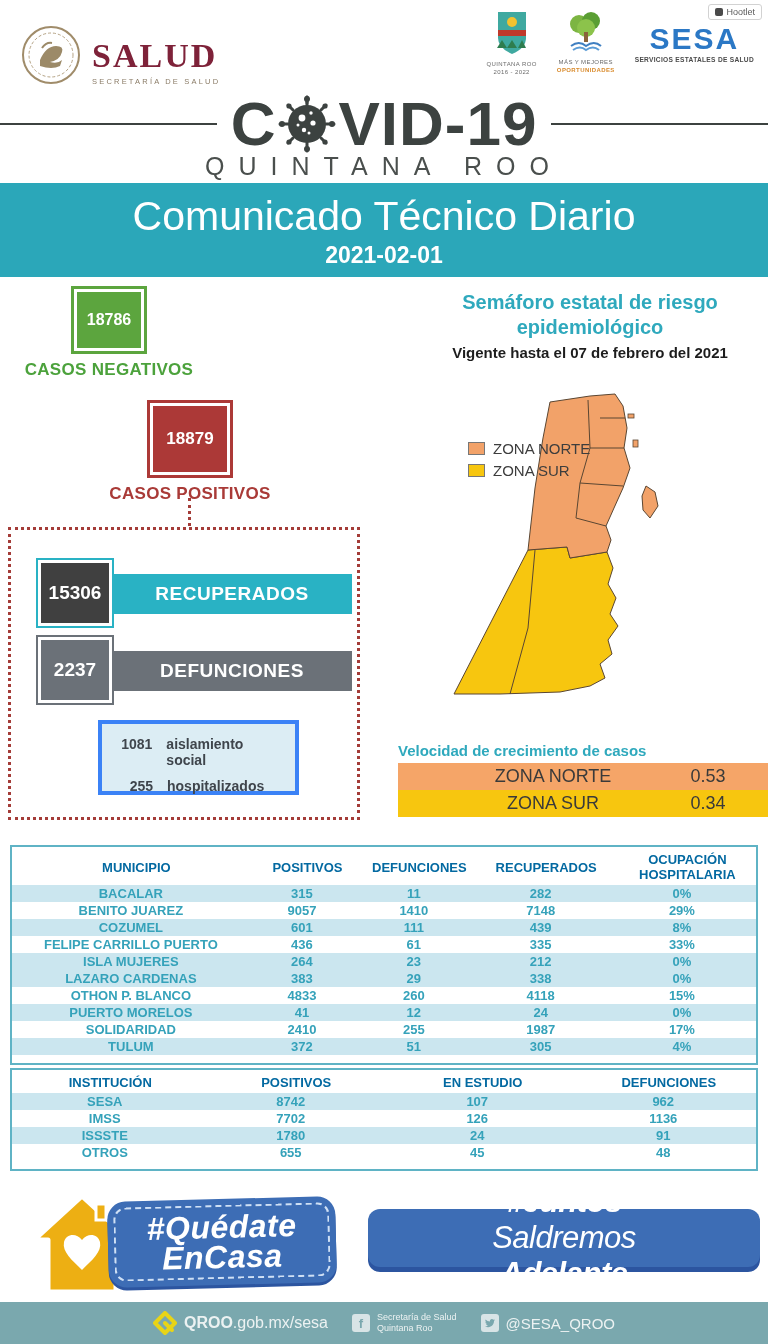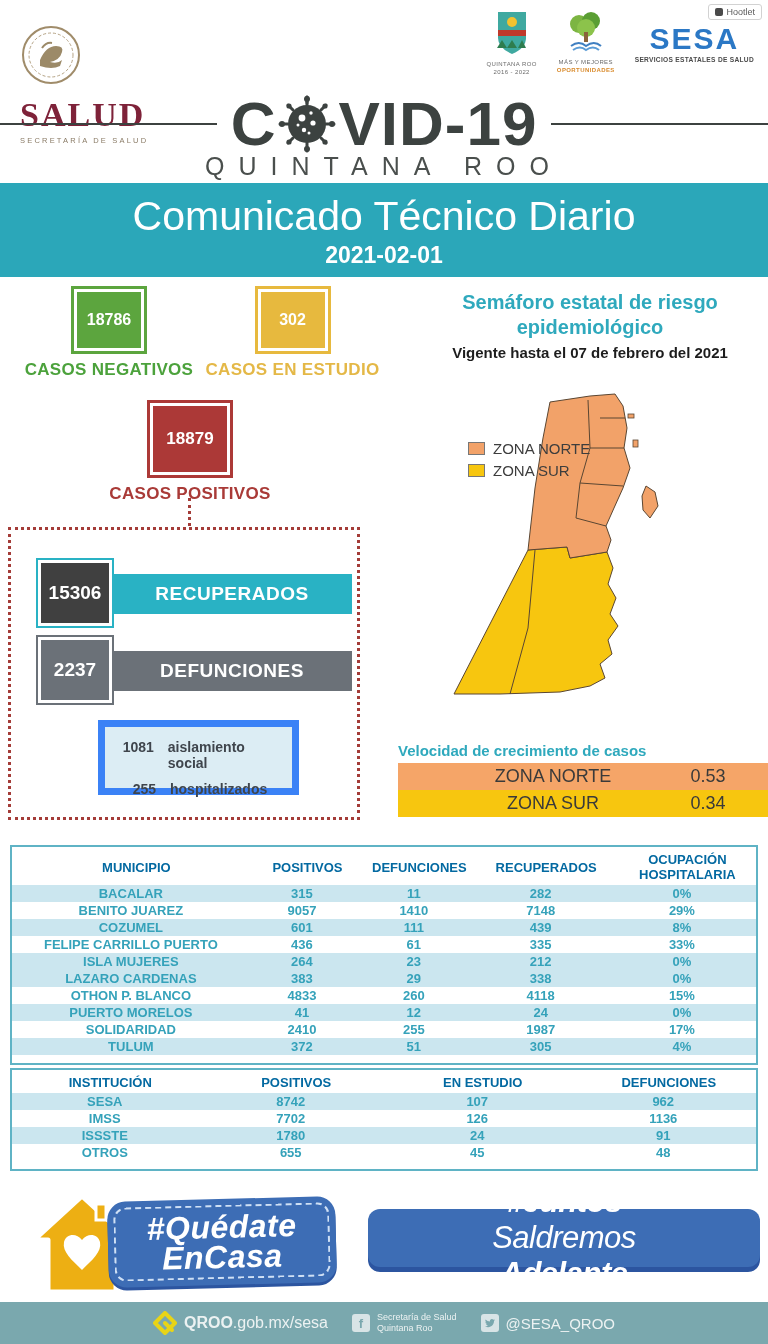--- a/index.html
+++ b/index.html
@@ -1,20 +1,20 @@
 <!DOCTYPE html>
 <html><head>
 <meta charset="utf-8">
 <style>
   * { margin:0; padding:0; box-sizing:border-box; }
   body { font-family:"Liberation Sans", sans-serif; background:#fff; }
   #canvas { position:relative; width:768px; height:1344px; background:#fff; overflow:hidden; margin:0 auto; }
 
   
-  .salud-logo { position:absolute; left:20px; top:24px; display:flex; align-items:flex-start; gap:10px;flex-direction:column; }
+  .salud-logo { position:absolute; left:20px; top:24px; display:flex; align-items:flex-end; gap:10px; }
   .salud-text .t { font-family:"Liberation Serif", serif; font-weight:bold; font-size:34px; color:#7E2239; letter-spacing:2px; }
   .salud-text .s { font-size:7.5px; color:#8a7b66; letter-spacing:2.2px; margin-top:2px; }
   .right-logos { position:absolute; right:14px; top:10px; display:flex; align-items:flex-start; gap:20px; }
   .logo-col { display:flex; flex-direction:column; align-items:center; }
   .logo-cap { font-size:6px; color:#6b6b6b; text-align:center; line-height:1.4; letter-spacing:.4px; margin-top:2px; }
   .logo-cap .orange { color:#d98a2b; font-weight:bold; }
   .sesa-col { margin-top:14px; }
   .sesa-title { font-size:30px; font-weight:bold; color:#2B78C5; letter-spacing:2px; line-height:1; }
   .sesa-sub { font-size:6.6px; color:#4a4a4a; font-weight:bold; letter-spacing:.3px; margin-top:2px; }
   .hootlet { position:absolute; top:4px; right:6px; background:#fff; border:1px solid #d2d2d2; border-radius:3px; padding:2px 6px; font-size:9px; color:#5b5b5b; display:flex; align-items:center; gap:3px; }
@@ -45,21 +45,21 @@
 
   
   .dotted-box { position:absolute; left:8px; top:527px; width:352px; height:293px; border:3px dotted #A43C38; }
   .bar-row { position:absolute; left:0; width:352px; }
   .num-box { position:absolute; display:flex; align-items:center; justify-content:center; color:#fff; font-weight:bold; font-size:19px; border:3px solid #fff; z-index:2; }
   .label-bar { position:absolute; display:flex; align-items:center; justify-content:center; color:#fff; font-weight:bold; font-size:19px; letter-spacing:.5px; z-index:1; }
   .rec .num-box { left:27px; top:30px; width:74px; height:66px; background:#404040; box-shadow:0 0 0 2px #29B2C4; }
   .rec .label-bar { left:101px; top:44px; width:240px; height:40px; background:#29B2C4; }
   .def .num-box { left:27px; top:107px; width:74px; height:66px; background:#6B7178; box-shadow:0 0 0 2px #6B7178; }
   .def .label-bar { left:101px; top:121px; width:240px; height:40px; background:#6B7178; }
-  .iso-box { position:absolute; left:87px; top:190px; width:201px; height:75px; background:#DCEDF4; border:7px solid #3b82f6; padding:12px 10px 0 10px; }
+  .iso-box { position:absolute; left:87px; top:190px; width:201px; height:75px; background:#DCEDF4; border:4px solid #3b82f6; padding:12px 10px 0 10px; }
   .iso-row { display:flex; margin-bottom:10px; font-weight:bold; font-size:14px; color:#3F454C; }
   .iso-row .v { width:55px; text-align:right; padding-right:14px; }
 
   
   .sem-title { position:absolute; left:420px; top:290px; width:340px; text-align:center; font-size:20px; font-weight:bold; color:#2FA9BD; line-height:1.25; }
   .sem-sub { position:absolute; left:420px; top:344px; width:340px; text-align:center; font-size:15px; font-weight:bold; color:#1d1d1d; }
   .map-wrap { position:absolute; left:440px; top:388px; width:328px; height:330px; }
   .legend { position:absolute; left:28px; top:52px; display:flex; flex-direction:column; gap:5px; }
   .leg-row { display:flex; align-items:center; gap:8px; font-size:15px; color:#3d3d3d; }
   .leg-sw { width:17px; height:13px; border:1px solid #777; display:inline-block; }
@@ -204,24 +204,20 @@
 
   <div class="banner">
     <div class="bt">Comunicado Técnico Diario</div>
     <div class="bd">2021-02-01</div>
   </div>
 
   <div class="stat neg" style="left:14px; top:289px; width:190px;">
     <div class="stat-box">18786</div>
     <div class="stat-label">CASOS NEGATIVOS</div>
   </div>
-  <div class="stat est" style="left:200px; top:289px; width:185px;">
-    <div class="stat-box">302</div>
-    <div class="stat-label">CASOS EN ESTUDIO</div>
-  </div>
   <div class="stat pos" style="left:95px; top:403px; width:190px;">
     <div class="stat-box">18879</div>
     <div class="stat-label">CASOS POSITIVOS</div>
   </div>
   <div class="dotted-connector"></div>
 
   <div class="dotted-box">
     <div class="bar-row rec">
       <div class="num-box">15306</div>
       <div class="label-bar">RECUPERADOS</div>

